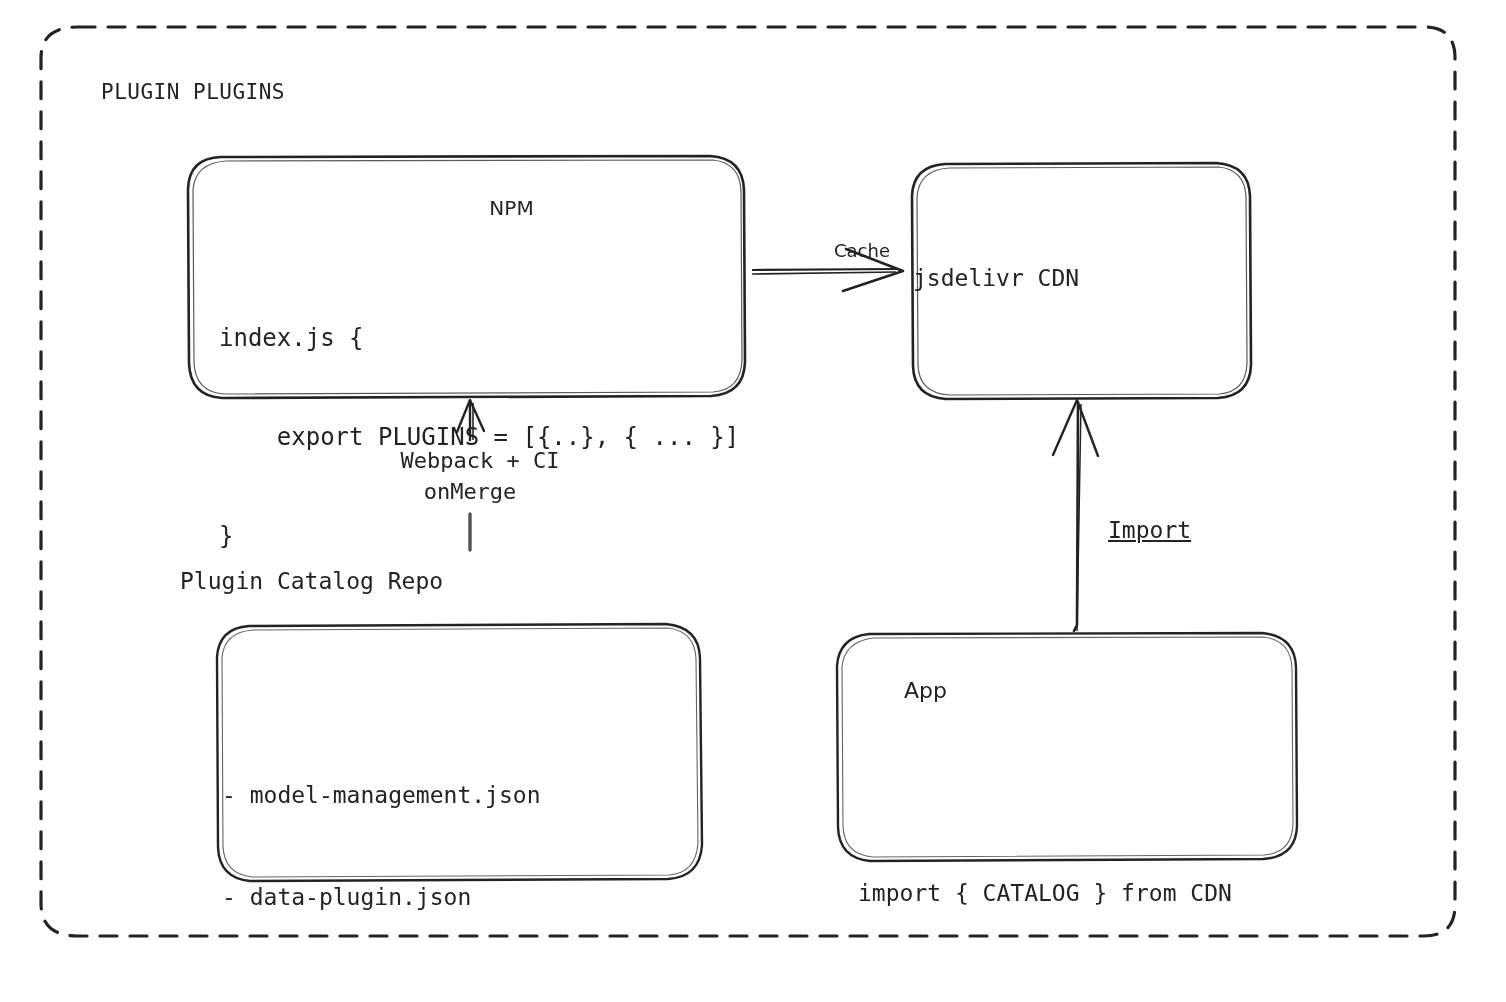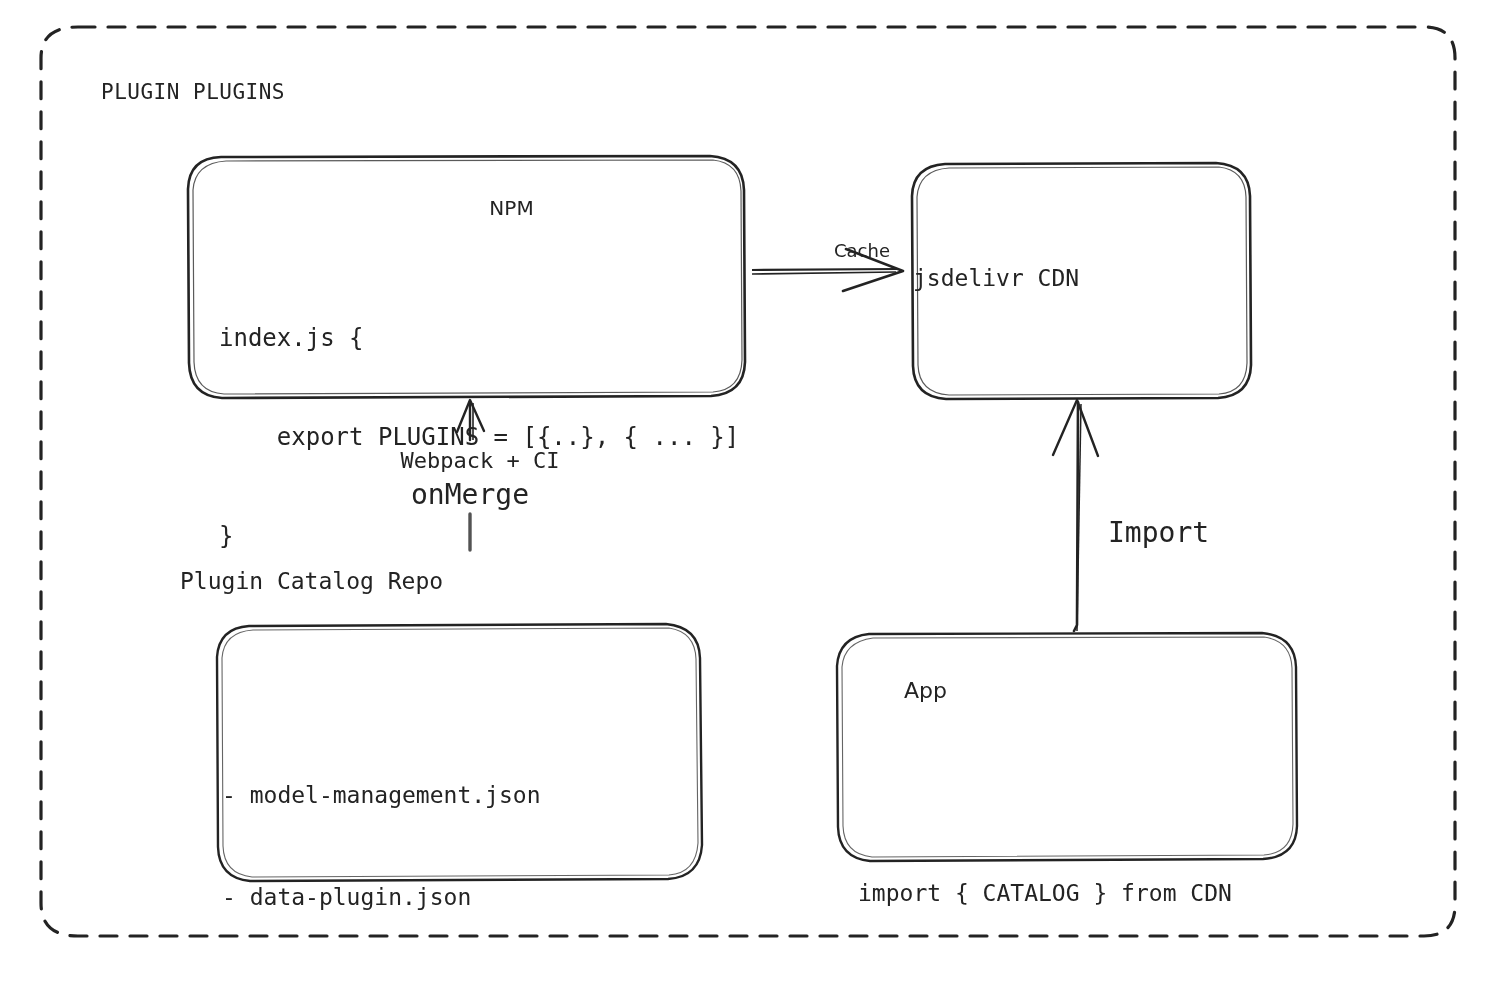--- a/index.html
+++ b/index.html
@@ -69,40 +69,41 @@
   #webpack-l1 {
     left: 310px; top: 450px;
     width: 340px;
     text-align: center;
     font-size: 22px;
   }
   #webpack-l2 {
     left: 300px; top: 481px;
     width: 340px;
     text-align: center;
-    font-size: 28px;
+    font-size: 22px;
   }
 
   
   #repo-caption {
     left: 180px; top: 570px;
     width: 420px;
     text-align: left;
     font-size: 23px;
   }
   #repo-list {
     left: 222px; top: 710px;
     font-size: 23px;
     line-height: 34px;
   }
 
   
   #import-label {
     left: 1108px; top: 519px;
-    font-size: 28px;
+    font-size: 23px;
+    text-decoration: underline;
   }
 
   
   #app-title {
     left: 858px; top: 680px;
     font-size: 22px;
   }
   #app-code {
     left: 858px; top: 738px;
     font-size: 23px;

